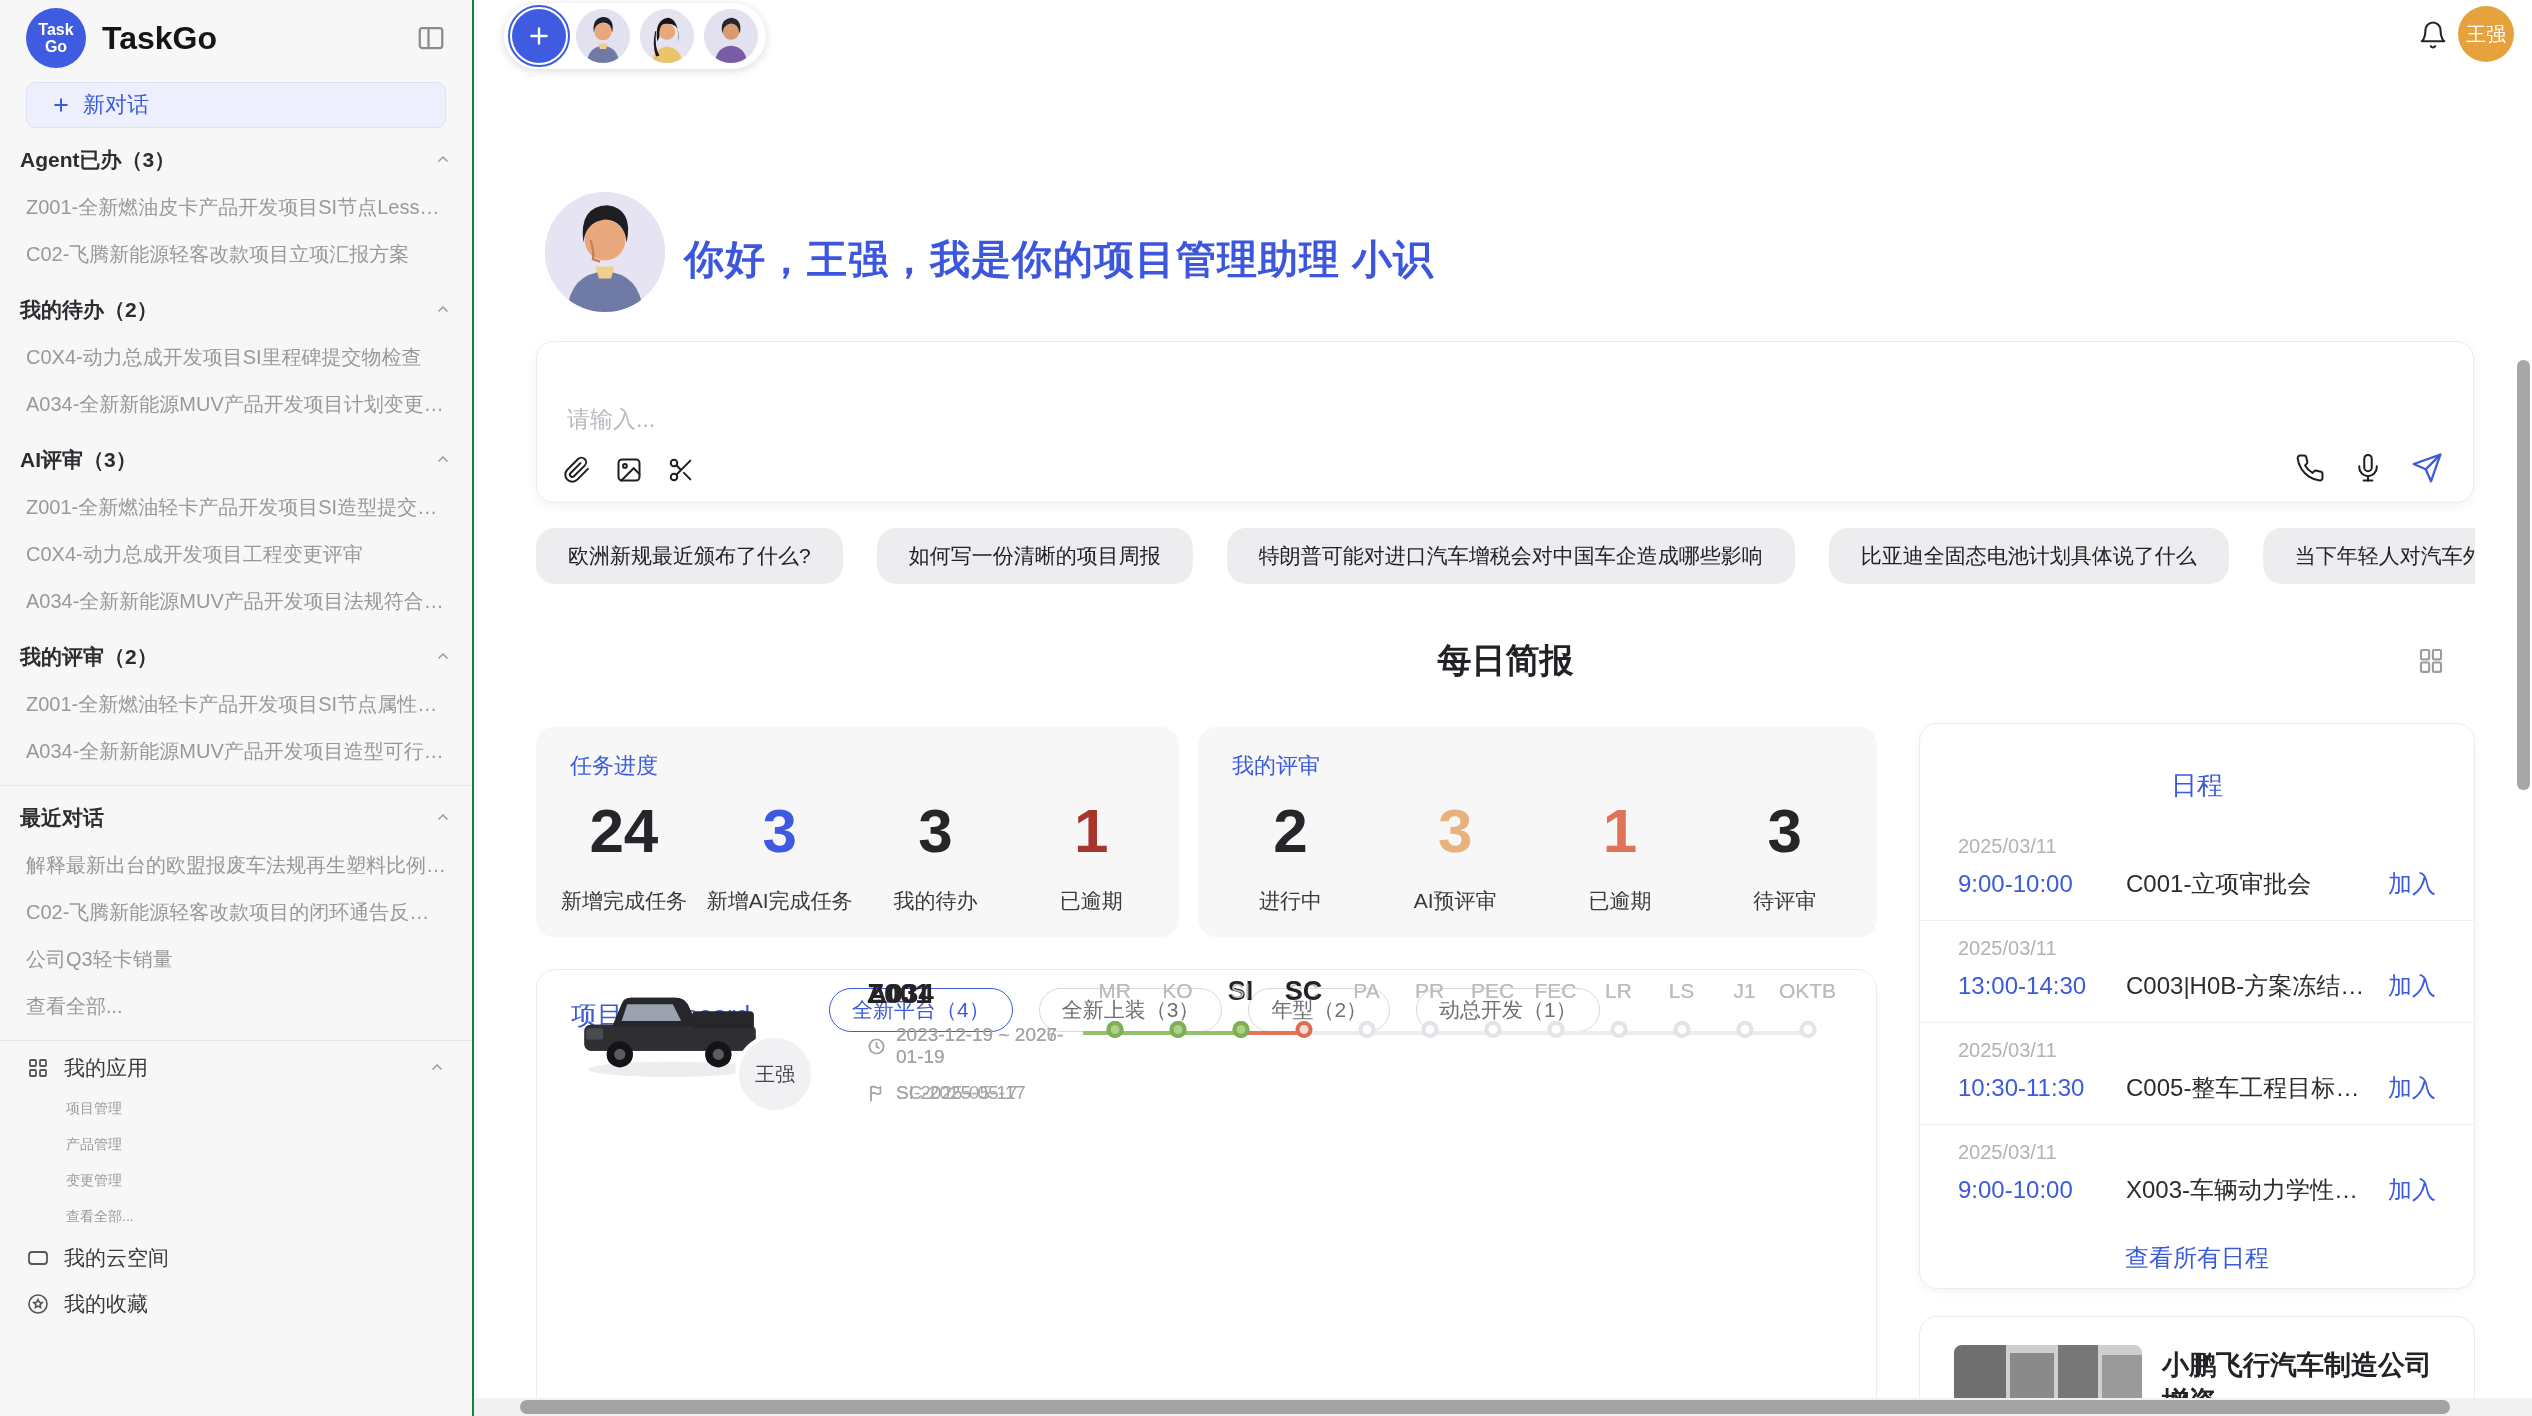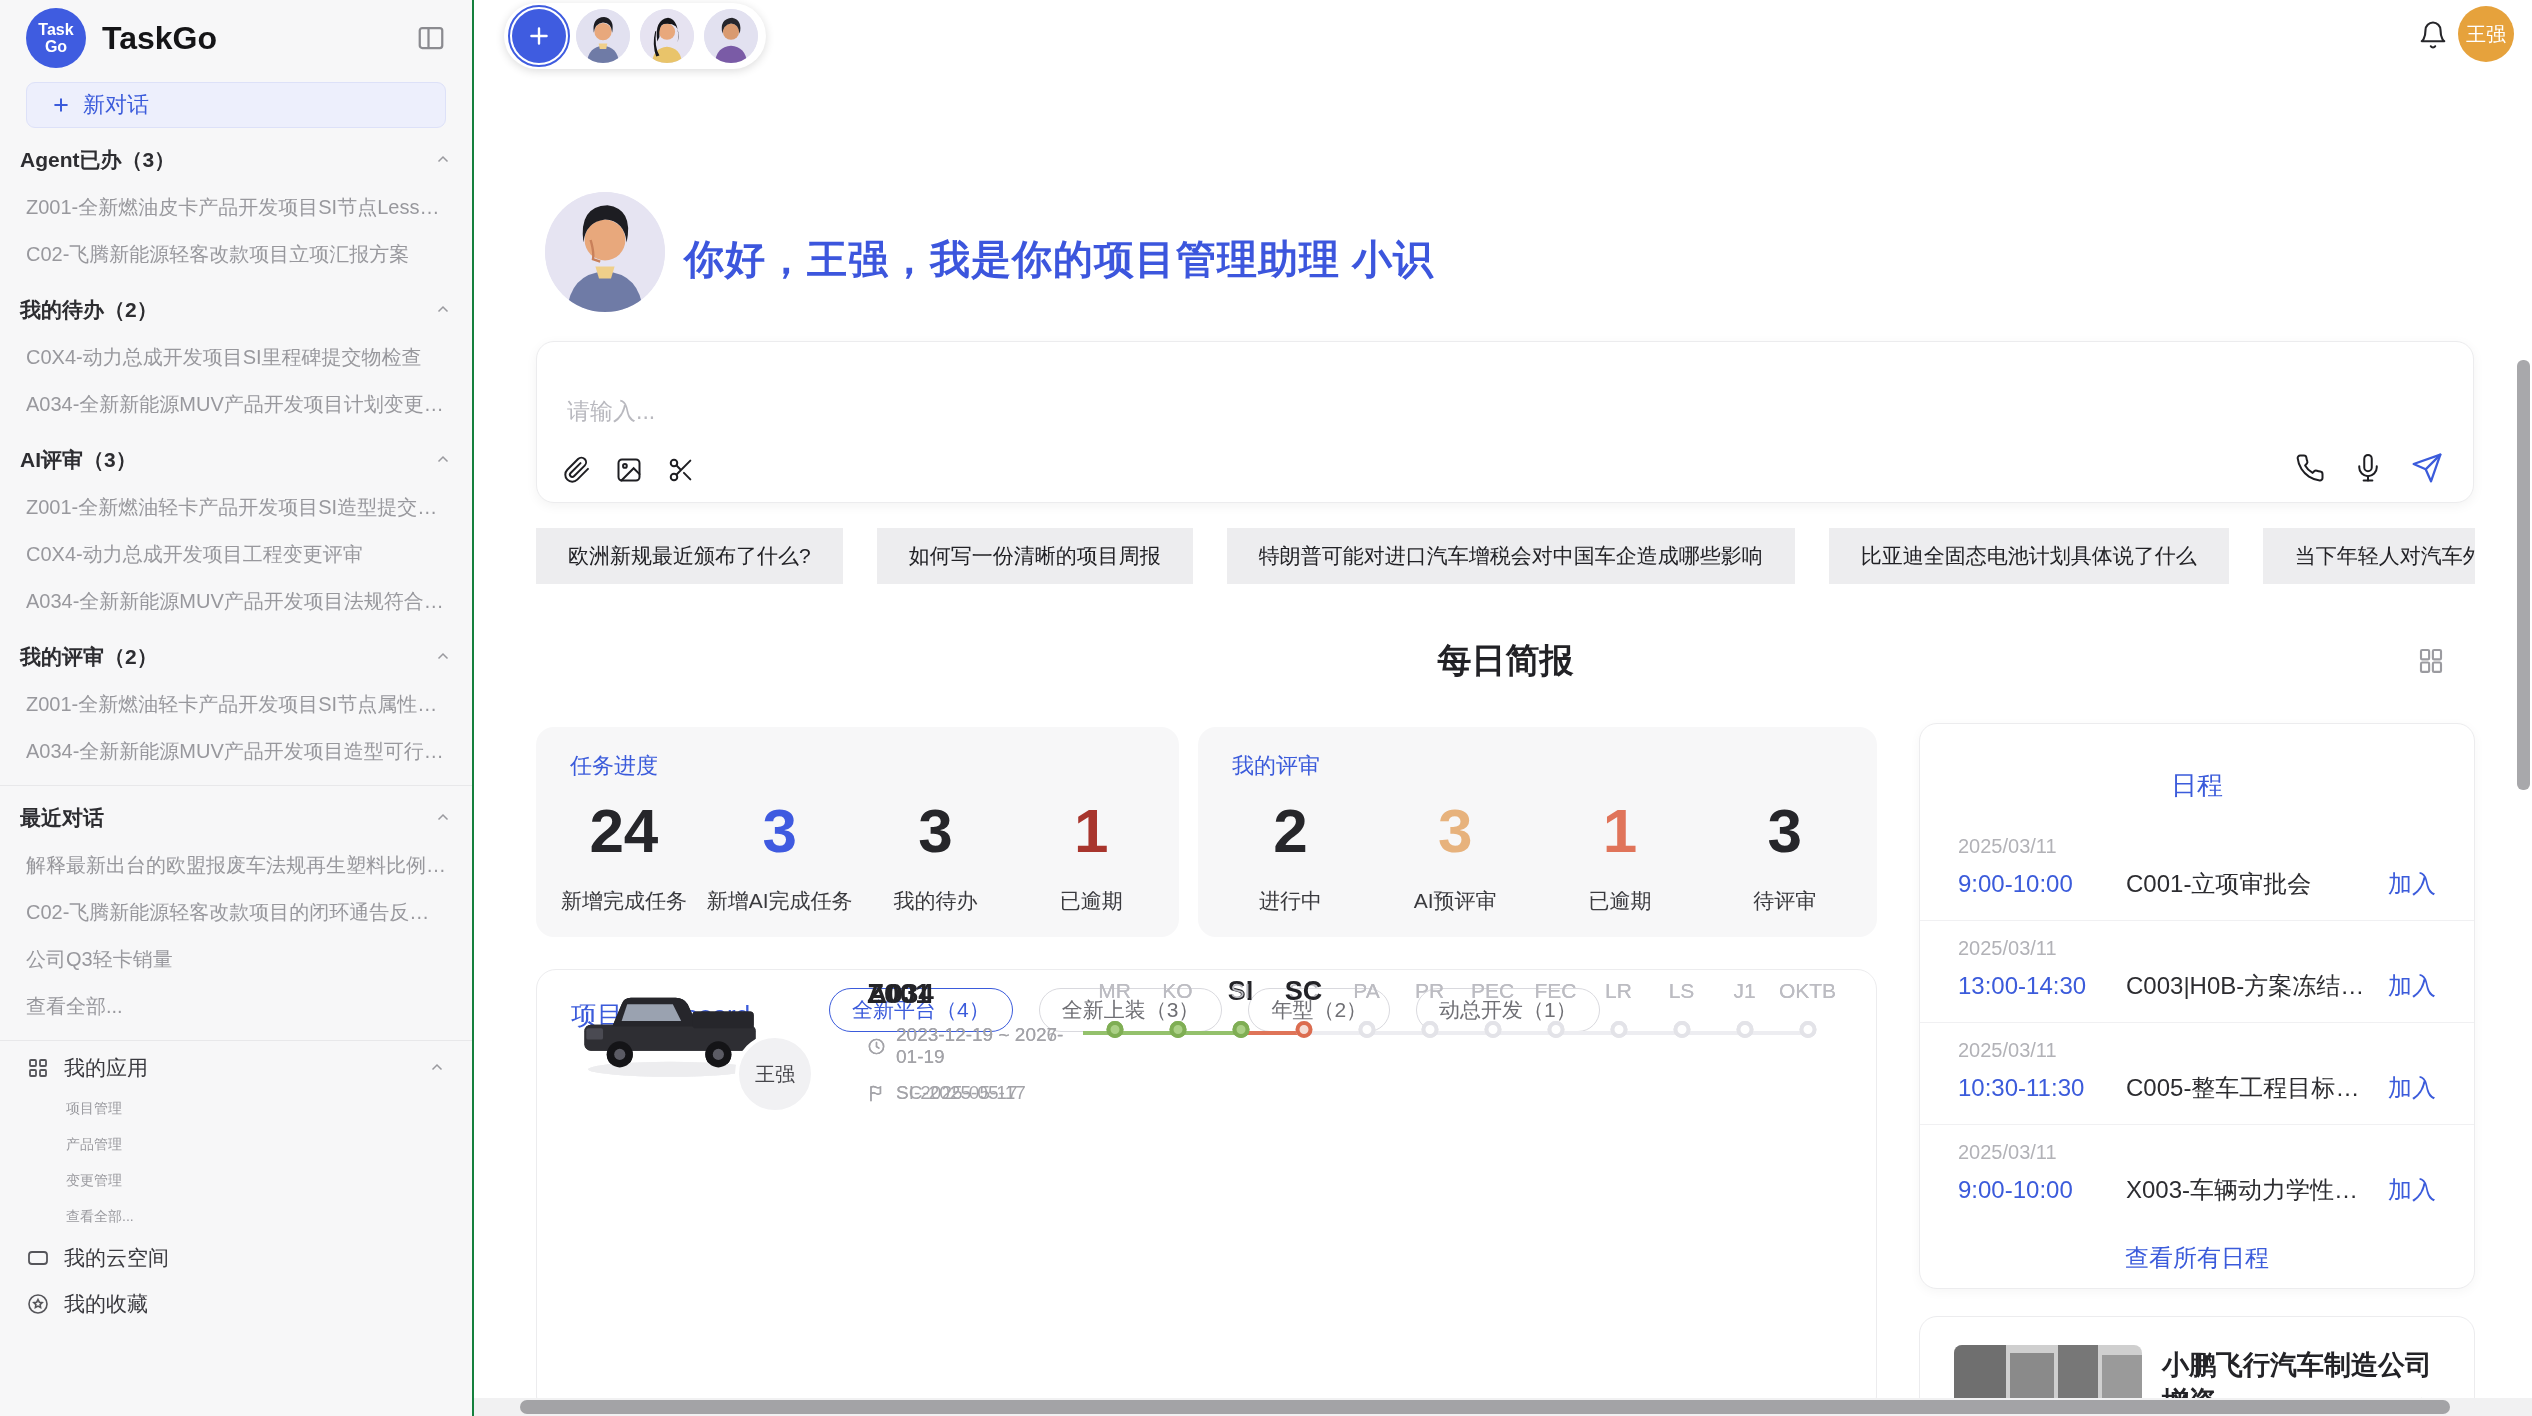--- a/index.html
+++ b/index.html
@@ -48,30 +48,30 @@
   
   .greet-avatar { position:absolute; left:545px; top:192px; width:120px; height:120px;
     border-radius:50%; overflow:hidden; background:#e6e4f2; }
   .greet-text { position:absolute; left:684px; top:232px; font-size:40px; font-weight:bold;
     color:#3c56dd; letter-spacing:1px; }
 
   
   .input-card { position:absolute; left:536px; top:341px; width:1938px; height:162px;
     background:#fff; border:1px solid #ececee; border-radius:18px;
     box-shadow:0 3px 12px rgba(0,0,0,.05); }
-  .input-ph { position:absolute; left:30px; top:54px; font-size:23px; color:#b9b9bf; }
+  .input-ph { position:absolute; left:30px; top:62px; font-size:23px; color:#b9b9bf; }
   .tool-left { position:absolute; left:26px; bottom:18px; display:flex; gap:24px; color:#1e1e22; }
   .tool-right { position:absolute; right:30px; bottom:18px; display:flex; gap:28px; align-items:center; color:#1e1e22; }
   .tool-ic { cursor:pointer; }
   .send-ic { color:#3b5bdb; }
 
   
   .chips { position:absolute; left:536px; top:528px; width:1939px; display:flex; gap:34px;
     overflow:hidden; white-space:nowrap; }
-  .chip { height:56px; background:#ededef; border-radius:0; display:flex; align-items:center;
+  .chip { height:56px; background:#ededef; border-radius:19px; display:flex; align-items:center;
     padding:0 32px; font-size:21px; color:#222226; flex:0 0 auto; cursor:pointer; }
 
   
   .brief-title { position:absolute; left:536px; top:638px; width:1939px; text-align:center;
     font-size:34px; font-weight:bold; color:#222226; }
   .brief-grid-ic { position:absolute; left:2416px; top:645px; color:#9b9ba0; cursor:pointer; }
   .stat-card { position:absolute; top:727px; height:210px; background:#f7f7f8; border-radius:18px; }
   .stat-card.c1 { left:536px; width:643px; }
   .stat-card.c2 { left:1198px; width:679px; }
   .stat-card-title { position:absolute; left:34px; top:24px; font-size:22px; color:#3b5bdb; }

